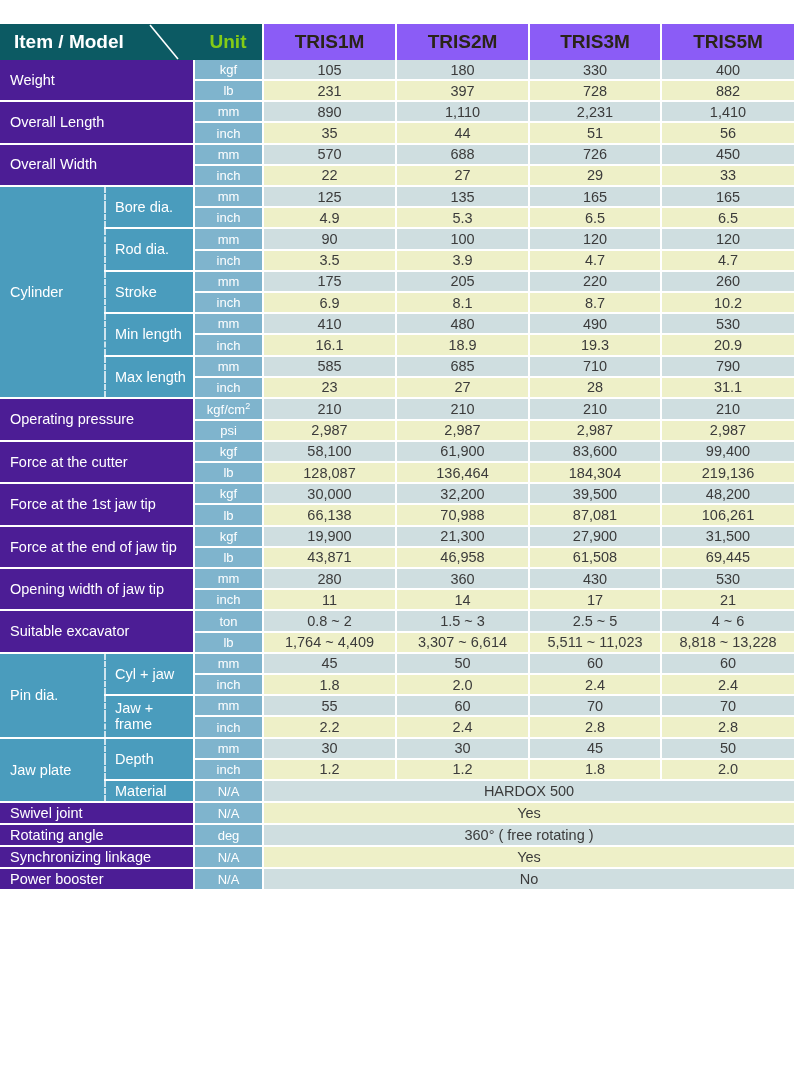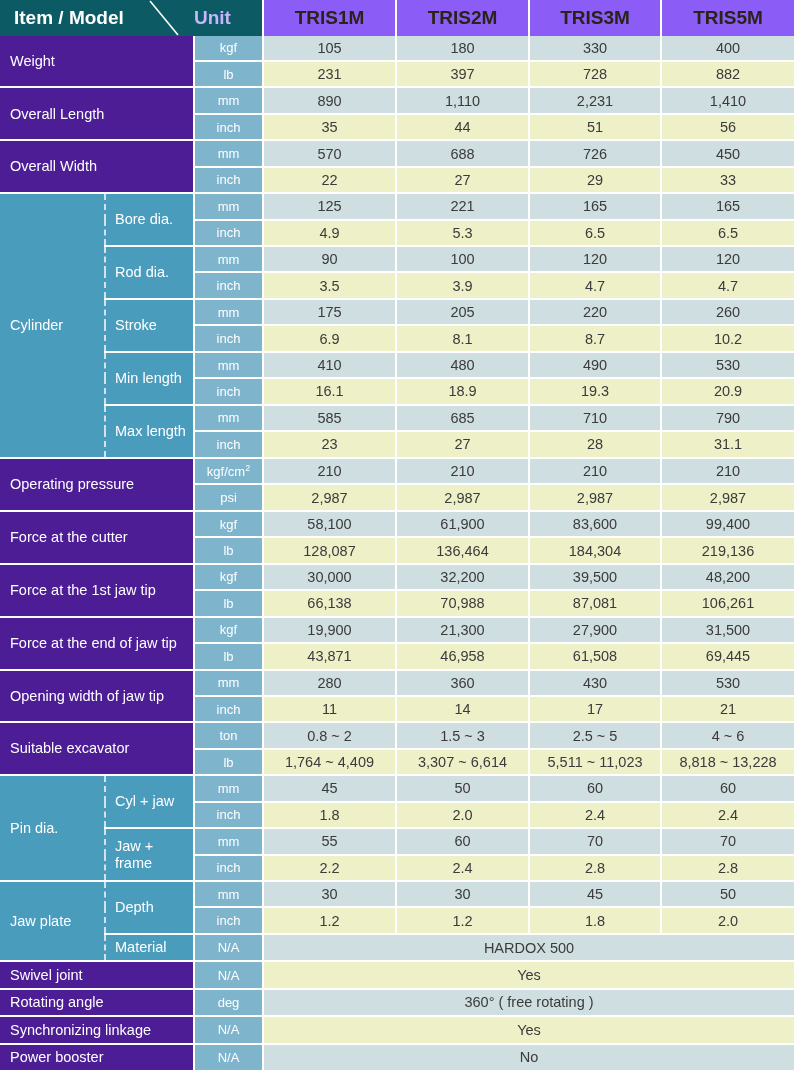--- a/index.html
+++ b/index.html
@@ -3,23 +3,24 @@
 <meta charset="utf-8">
 <style>
   html,body{margin:0;padding:0;}
   body{
     width:794px;height:1070px;
     background:#ffffff;
     font-family:"Liberation Sans", sans-serif;
     -webkit-font-smoothing:antialiased;
   }
   #spec-table{
-    width:794px;height:1070px;
+    width:794px;height:865px;
     border-collapse:collapse;
     table-layout:fixed;
+    margin-top:24px;
   }
   #spec-table td,#spec-table th{
     padding:0;margin:0;
     border:0;
     vertical-align:middle;
     box-sizing:border-box;
   }
 
   
   .hdr-item{
@@ -33,23 +34,23 @@
   }
   .hdr-slash{
     position:absolute;
     right:0px;top:0;
     width:46px;height:36px;
     overflow:hidden;
     pointer-events:none;
   }
   .hdr-unit{
     background:#0c5a63;
-    color:#c4b5fd;
+    color:#84cc16;
     font-size:19px;font-weight:bold;
-    text-align:left;
+    text-align:center;
     height:36px;
   }
   .hdr-model{
     background:#8b5cf6;
     color:#2a2418;
     font-size:19px;font-weight:bold;
     text-align:center;
     height:36px;
     border-left:2px solid #ffffff !important;
   }
@@ -186,21 +187,21 @@
         <td class="val band-b">22</td>
         <td class="val band-b">27</td>
         <td class="val band-b">29</td>
         <td class="val band-b">33</td>
       </tr>
       <tr>
         <td class="item-parent" rowspan="10">Cylinder</td>
         <td class="sub" rowspan="2">Bore dia.</td>
         <td class="unit">mm</td>
         <td class="val band-a">125</td>
-        <td class="val band-a">221</td>
+        <td class="val band-a">135</td>
         <td class="val band-a">165</td>
         <td class="val band-a">165</td>
       </tr>
       <tr>
         <td class="unit">inch</td>
         <td class="val band-b">4.9</td>
         <td class="val band-b">5.3</td>
         <td class="val band-b">6.5</td>
         <td class="val band-b">6.5</td>
       </tr>

